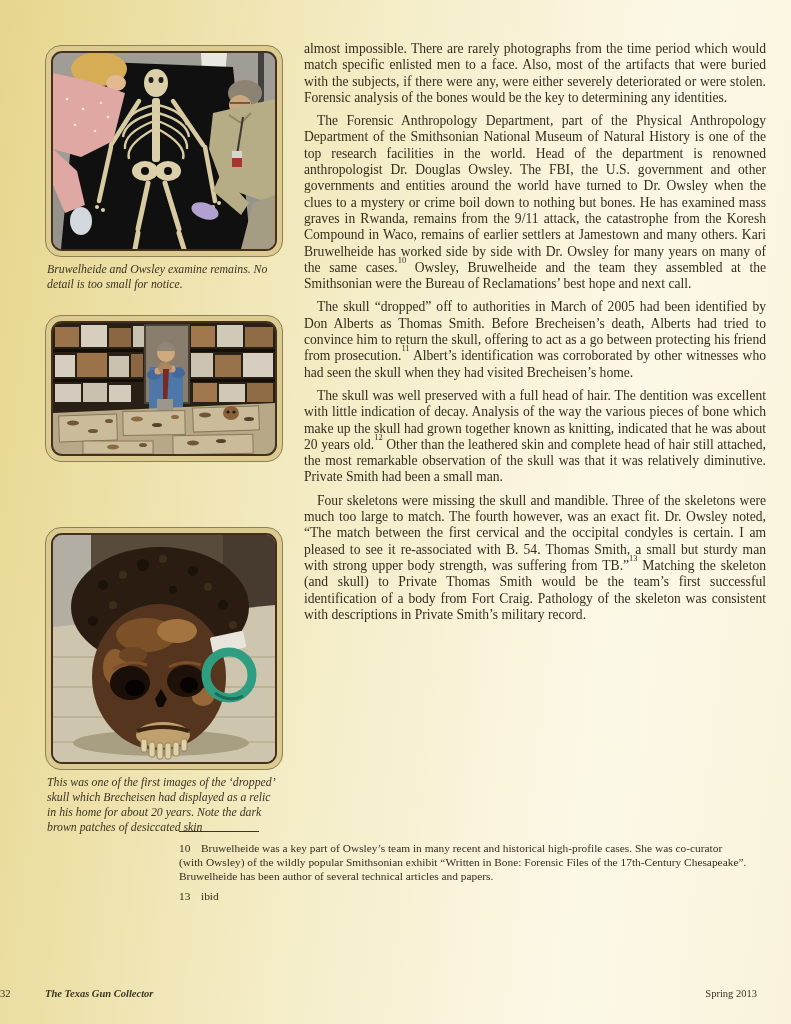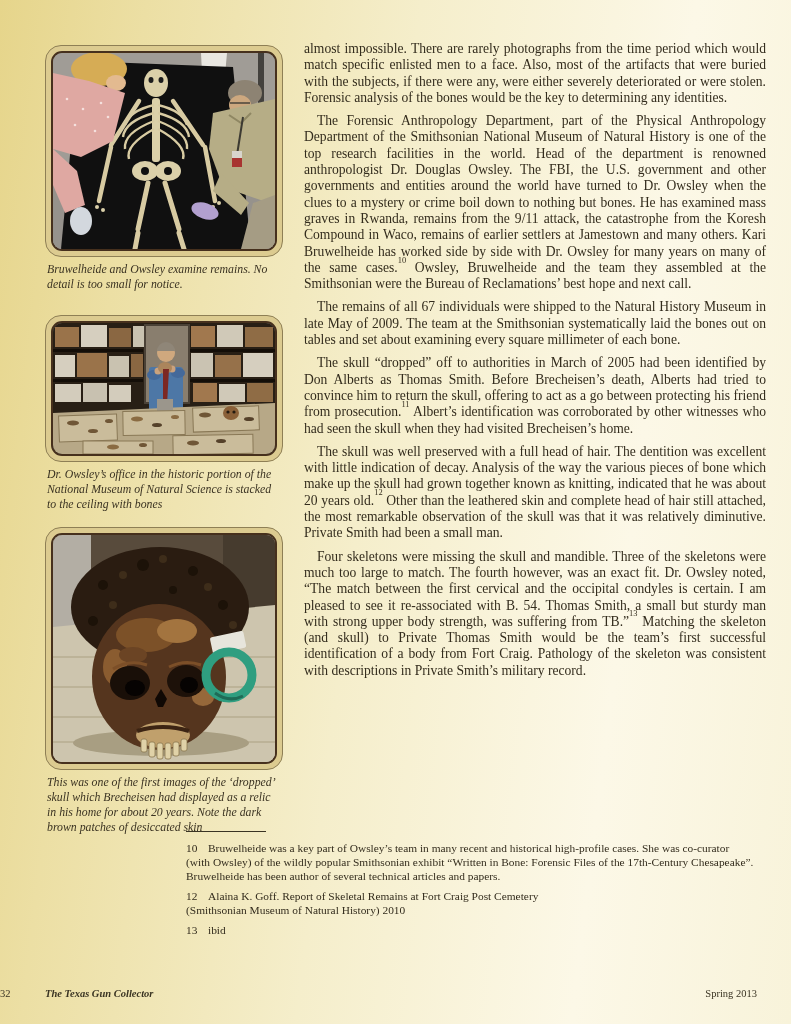--- a/index.html
+++ b/index.html
@@ -27,21 +27,21 @@
   }
   
   .article{
     position:absolute;left:296px;top:41px;width:462px;
     font-size:13.6px;line-height:16.3px;text-align:justify;margin-left:8px;
   }
   .article p.para{margin:0 0 7px 0;}
   .article p.para.ind{text-indent:13px;}
   .article sup{font-size:0.62em;line-height:0;position:relative;top:-0.45em;}
   
-  .footnotes{position:absolute;left:186px;top:831px;width:568px;font-size:11.4px;line-height:14px;}
+  .footnotes{position:absolute;left:179px;top:831px;width:568px;font-size:11.4px;line-height:14px;}
   .fn-rule{width:80px;border-top:1px solid #3a3423;margin-bottom:9px;}
   .footnotes p.fn{margin:0 0 6px 0;text-align:left;}
   .fn-num{display:inline-block;min-width:16px;margin-right:6px;}
   
   .footer{position:absolute;left:0;top:988px;width:791px;font-size:10.5px;color:#3a3423;}
   .footer .f-left{position:absolute;left:45px;top:0;font-style:italic;font-weight:bold;}
   .footer .f-center{position:absolute;left:0;top:0;width:791px;text-align:left;}
   .footer .f-right{position:absolute;right:34px;top:0;}
 </style>
 </head>
@@ -195,21 +195,20 @@
               <ellipse cx="140" cy="120" rx="6" ry="2.5"></ellipse>
                 <ellipse cx="168" cy="118" rx="5" ry="2" fill="#55412a"></ellipse>
               <ellipse cx="90" cy="122" rx="4" ry="2"></ellipse>
             </g>
             <ellipse cx="178" cy="90" rx="8" ry="7" fill="#8a6038"></ellipse>
             <circle cx="175" cy="89" r="1.6" fill="#241a10"></circle>
               <circle cx="181" cy="89" r="1.6" fill="#241a10"></circle>
           </svg>
         </div>
       </div>
-      <div class="caption">Dr. Owsley’s office in the historic portion of the National Museum of Natural Science is stacked to the ceiling with bones</div>
     </div>
 
     <div class="fig fig3">
       <div class="frame">
         <div class="photo ph3">
           <svg viewBox="0 0 222 227" preserveAspectRatio="none">
             <rect width="222" height="227" fill="#cdc5ae"></rect>
             <rect width="222" height="92" fill="#584b3c"></rect>
             <rect x="0" y="0" width="38" height="112" fill="#b3aea4"></rect>
             <rect x="170" y="0" width="52" height="80" fill="#463b2e"></rect>
@@ -271,31 +270,29 @@
         </div>
       </div>
       <div class="caption">This was one of the first images of the ‘dropped’ skull which Brecheisen had displayed as a relic in his home for about 20 years. Note the dark brown patches of desiccated skin</div>
     </div>
 
   </div>
 
   <div class="article">
       <p class="para">almost impossible. There are rarely photographs from the time period which would match specific enlisted men to a face. Also, most of the artifacts that were buried with the subjects, if there were any, were either severely deteriorated or were stolen. Forensic analysis of the bones would be the key to determining any identities.</p>
       <p class="para ind">The Forensic Anthropology Department, part of the Physical Anthropology Department of the Smithsonian National Museum of Natural History is one of the top research facilities in the world. Head of the department is renowned anthropologist Dr. Douglas Owsley. The FBI, the U.S. government and other governments and entities around the world have turned to Dr. Owsley when the clues to a mystery or crime boil down to nothing but bones. He has examined mass graves in Rwanda, remains from the 9/11 attack, the catastrophe from the Koresh Compound in Waco, remains of earlier settlers at Jamestown and many others. Kari Bruwelheide has worked side by side with Dr. Owsley for many years on many of the same cases.<sup>10</sup> Owsley, Bruwelheide and the team they assembled at the Smithsonian were the Bureau of Reclamations’ best hope and next call.</p>
-      <p class="para ind">The remains of all 67 individuals were shipped to the Natural History Museum in late May of 2009. The team at the Smithsonian systematically laid the bones out on tables and set about examining every square millimeter of each bone.</p>
       <p class="para ind">The skull “dropped” off to authorities in March of 2005 had been identified by Don Alberts as Thomas Smith. Before Brecheisen’s death, Alberts had tried to convince him to return the skull, offering to act as a go between protecting his friend from prosecution.<sup>11</sup> Albert’s identification was corroborated by other witnesses who had seen the skull when they had visited Brecheisen’s home.</p>
       <p class="para ind">The skull was well preserved with a full head of hair. The dentition was excellent with little indication of decay. Analysis of the way the various pieces of bone which make up the skull had grown together known as knitting, indicated that he was about 20 years old.<sup>12</sup> Other than the leathered skin and complete head of hair still attached, the most remarkable observation of the skull was that it was relatively diminutive. Private Smith had been a small man.</p>
       <p class="para ind">Four skeletons were missing the skull and mandible. Three of the skeletons were much too large to match. The fourth however, was an exact fit. Dr. Owsley noted, “The match between the first cervical and the occipital condyles is certain. I am pleased to see it re-associated with B. 54. Thomas Smith, a small but sturdy man with strong upper body strength, was suffering from TB.”<sup>13</sup> Matching the skeleton (and skull) to Private Thomas Smith would be the team’s first successful identification of a body from Fort Craig. Pathology of the skeleton was consistent with descriptions in Private Smith’s military record.</p>
     </div>
 
   <div class="footnotes">
     <div class="fn-rule"></div>
     <div>
         <p class="fn"><span class="fn-num">10</span>Bruwelheide was a key part of Owsley’s team in many recent and historical high-profile cases. She was co-curator (with Owsley) of the wildly popular Smithsonian exhibit “Written in Bone: Forensic Files of the 17th-Century Chesapeake”. Bruwelheide has been author of several technical articles and papers.</p>
-        <p class="fn"><span class="fn-num">12</span>Alaina K. Goff. Report of Skeletal Remains at Fort Craig Post Cemetery<br>(Smithsonian Museum of Natural History) 2010</p>
         <p class="fn"><span class="fn-num">13</span>ibid</p>
       </div>
   </div>
 
   <div class="footer">
     <span class="f-left">The Texas Gun Collector</span>
     <span class="f-center">32</span>
     <span class="f-right">Spring 2013</span>
   </div>
 

